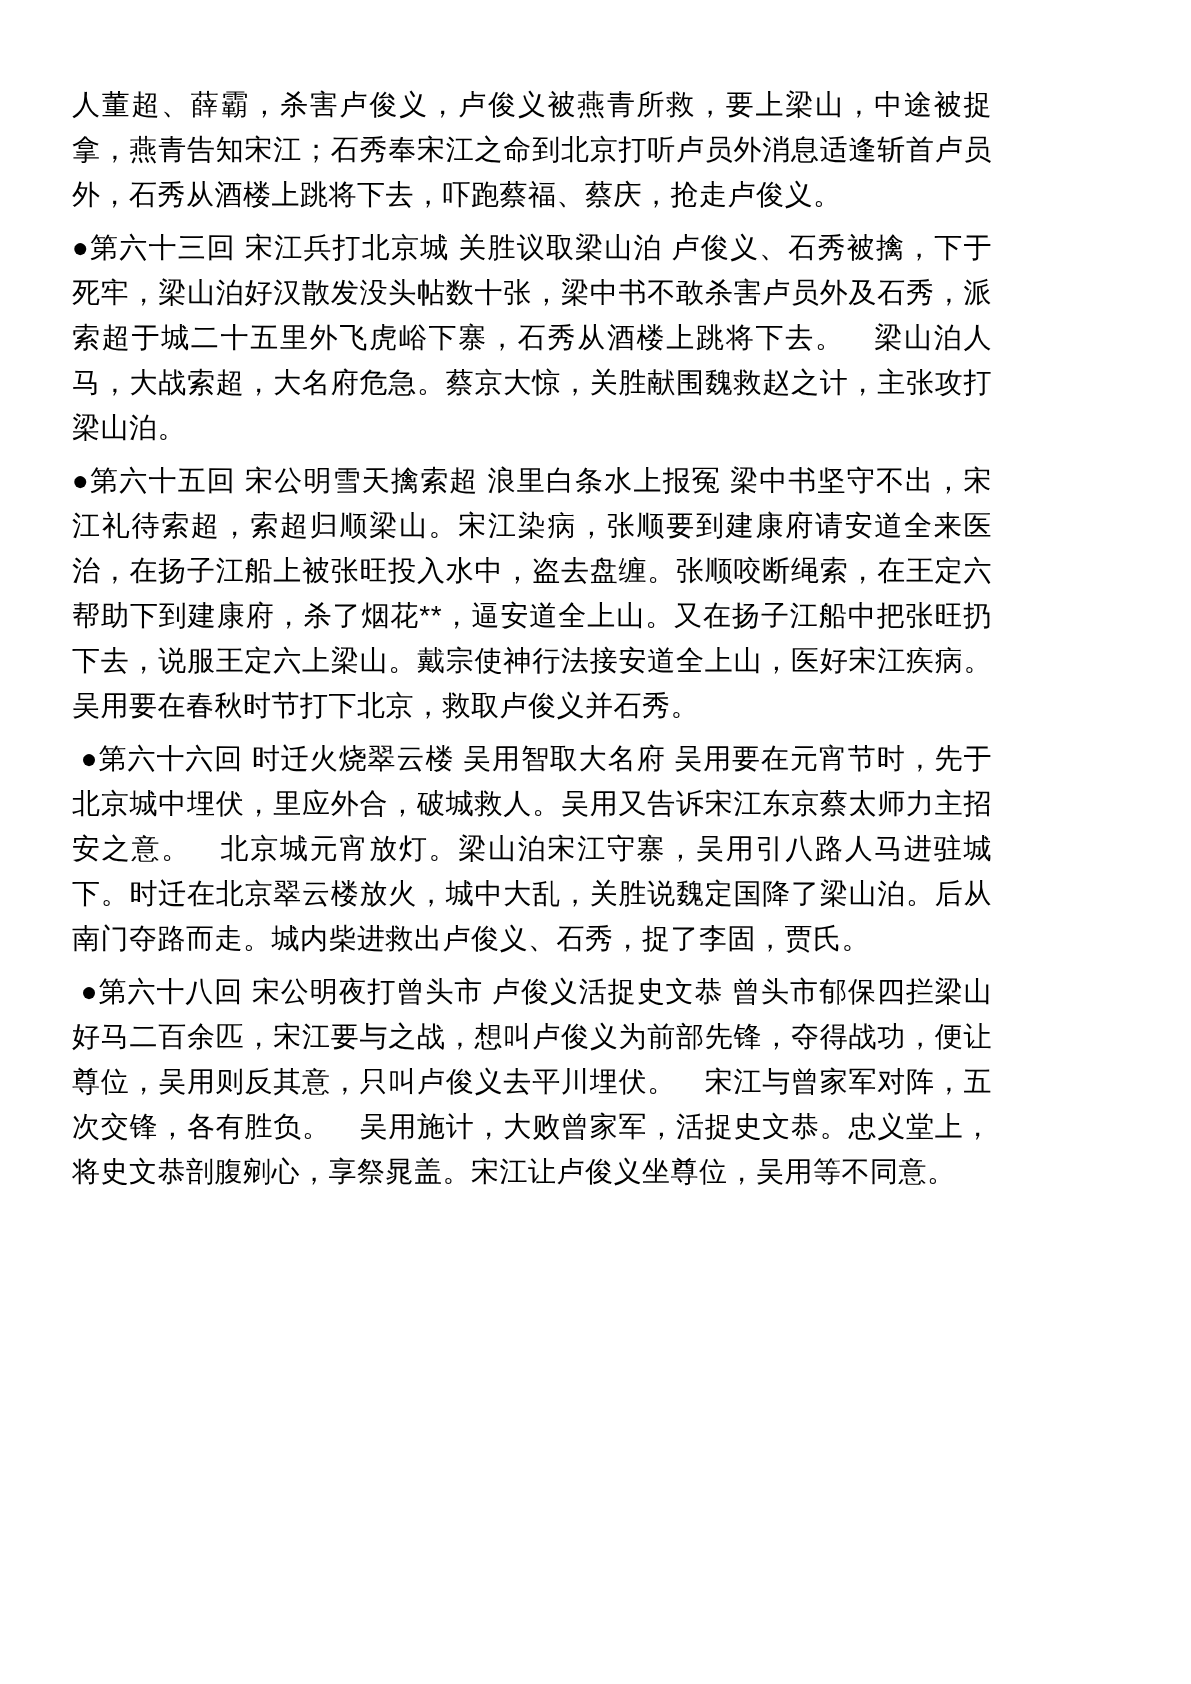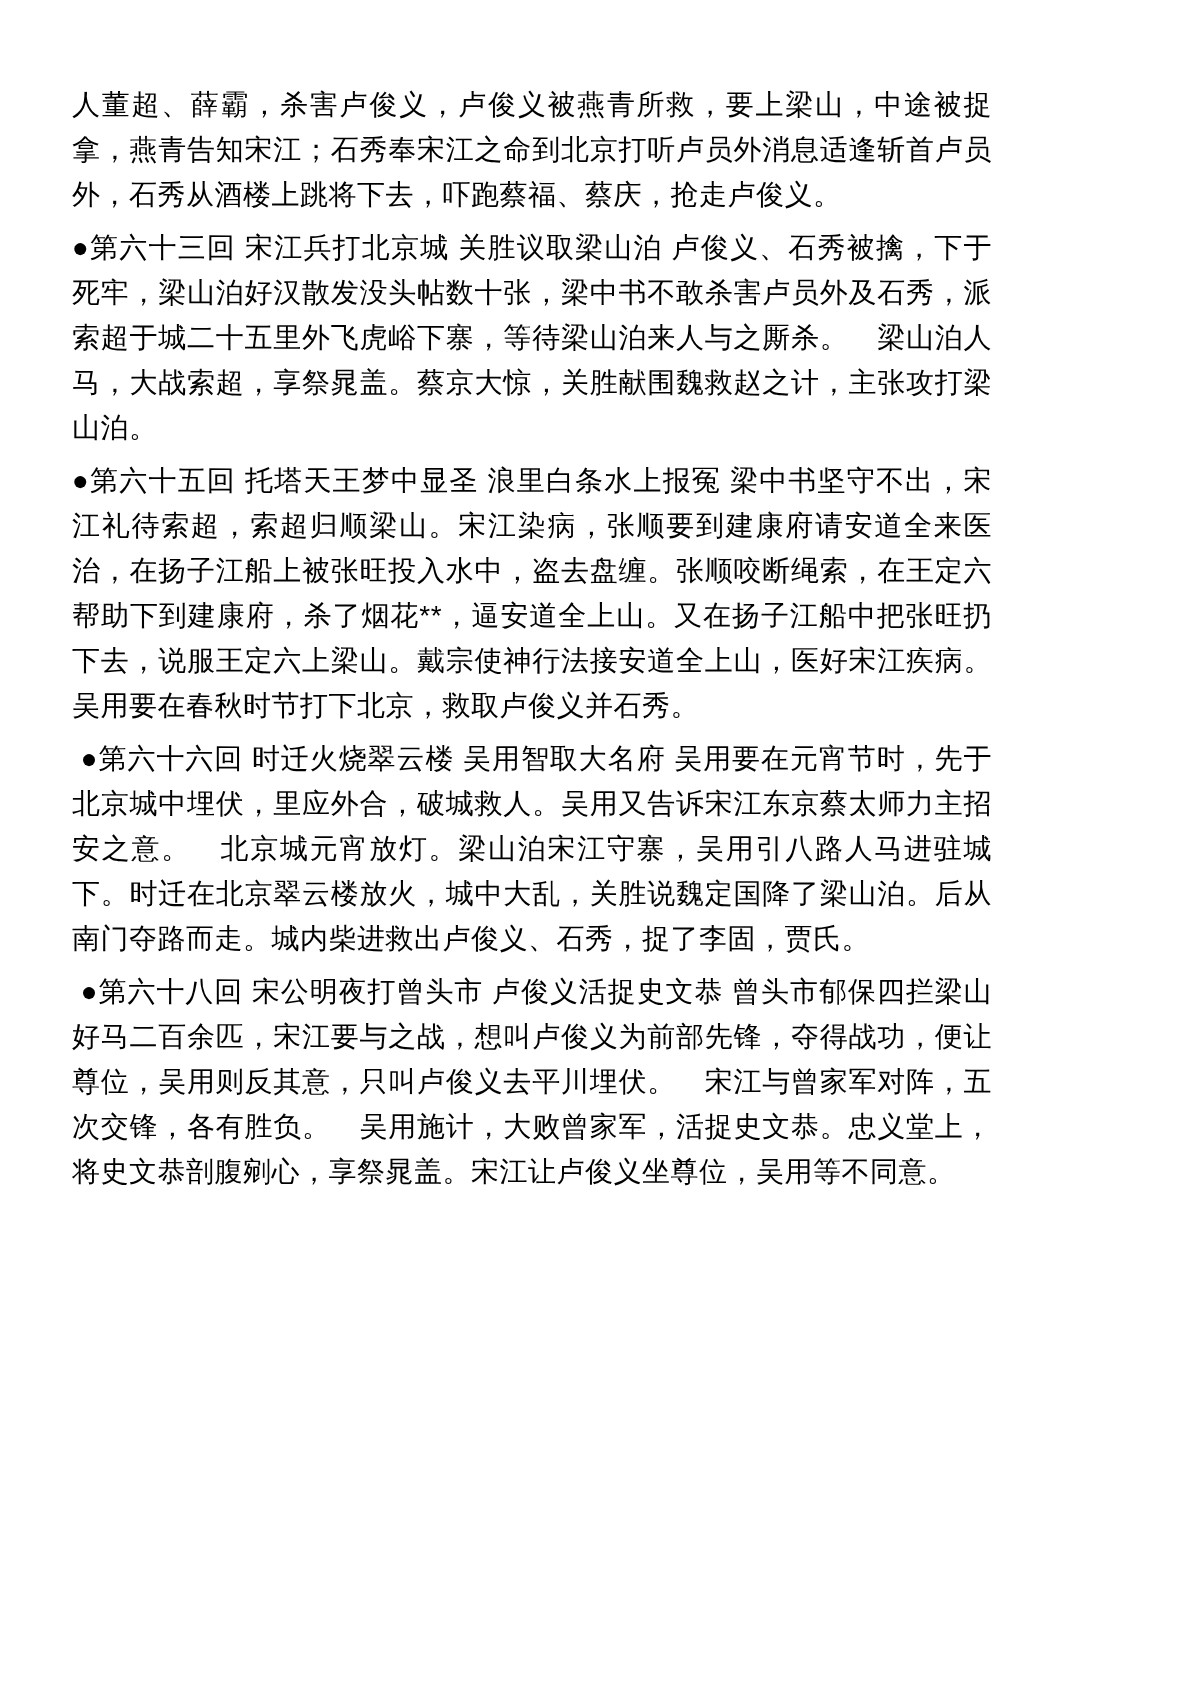--- a/index.html
+++ b/index.html
@@ -32,22 +32,22 @@
     overflow-wrap: anywhere;
     color: #000000;
   }
 </style>
 </head>
 <body>
 
 <main class="page">
   <p class="para">人董超、薛霸，杀害卢俊义，卢俊义被燕青所救，要上梁山，中途被捉拿，燕青告知宋江；石秀奉宋江之命到北京打听卢员外消息适逢斩首卢员外，石秀从酒楼上跳将下去，吓跑蔡福、蔡庆，抢走卢俊义。</p>
 
-  <p class="para">●第六十三回 宋江兵打北京城 关胜议取梁山泊 卢俊义、石秀被擒，下于死牢，梁山泊好汉散发没头帖数十张，梁中书不敢杀害卢员外及石秀，派索超于城二十五里外飞虎峪下寨，等待梁山泊来人与之厮杀。　梁山泊人马，大战索超，享祭晁盖。蔡京大惊，关胜献围魏救赵之计，主张攻打梁山泊。</p>
+  <p class="para">●第六十三回 宋江兵打北京城 关胜议取梁山泊 卢俊义、石秀被擒，下于死牢，梁山泊好汉散发没头帖数十张，梁中书不敢杀害卢员外及石秀，派索超于城二十五里外飞虎峪下寨，石秀从酒楼上跳将下去。　梁山泊人马，大战索超，大名府危急。蔡京大惊，关胜献围魏救赵之计，主张攻打梁山泊。</p>
 
 
-  <p class="para">●第六十五回 托塔天王梦中显圣 浪里白条水上报冤 梁中书坚守不出，宋江礼待索超，索超归顺梁山。宋江染病，张顺要到建康府请安道全来医治，在扬子江船上被张旺投入水中，盗去盘缠。张顺咬断绳索，在王定六帮助下到建康府，杀了烟花**，逼安道全上山。又在扬子江船中把张旺扔下去，说服王定六上梁山。戴宗使神行法接安道全上山，医好宋江疾病。吴用要在春秋时节打下北京，救取卢俊义并石秀。</p>
+  <p class="para">●第六十五回 宋公明雪天擒索超 浪里白条水上报冤 梁中书坚守不出，宋江礼待索超，索超归顺梁山。宋江染病，张顺要到建康府请安道全来医治，在扬子江船上被张旺投入水中，盗去盘缠。张顺咬断绳索，在王定六帮助下到建康府，杀了烟花**，逼安道全上山。又在扬子江船中把张旺扔下去，说服王定六上梁山。戴宗使神行法接安道全上山，医好宋江疾病。吴用要在春秋时节打下北京，救取卢俊义并石秀。</p>
 
   <p class="para"> ●第六十六回 时迁火烧翠云楼 吴用智取大名府 吴用要在元宵节时，先于北京城中埋伏，里应外合，破城救人。吴用又告诉宋江东京蔡太师力主招安之意。　北京城元宵放灯。梁山泊宋江守寨，吴用引八路人马进驻城下。时迁在北京翠云楼放火，城中大乱，关胜说魏定国降了梁山泊。后从南门夺路而走。城内柴进救出卢俊义、石秀，捉了李固，贾氏。</p>
 
 
   <p class="para"> ●第六十八回 宋公明夜打曾头市 卢俊义活捉史文恭 曾头市郁保四拦梁山好马二百余匹，宋江要与之战，想叫卢俊义为前部先锋，夺得战功，便让尊位，吴用则反其意，只叫卢俊义去平川埋伏。　宋江与曾家军对阵，五次交锋，各有胜负。　吴用施计，大败曾家军，活捉史文恭。忠义堂上，将史文恭剖腹剜心，享祭晁盖。宋江让卢俊义坐尊位，吴用等不同意。</p>
 </main>
 
 </body></html>

